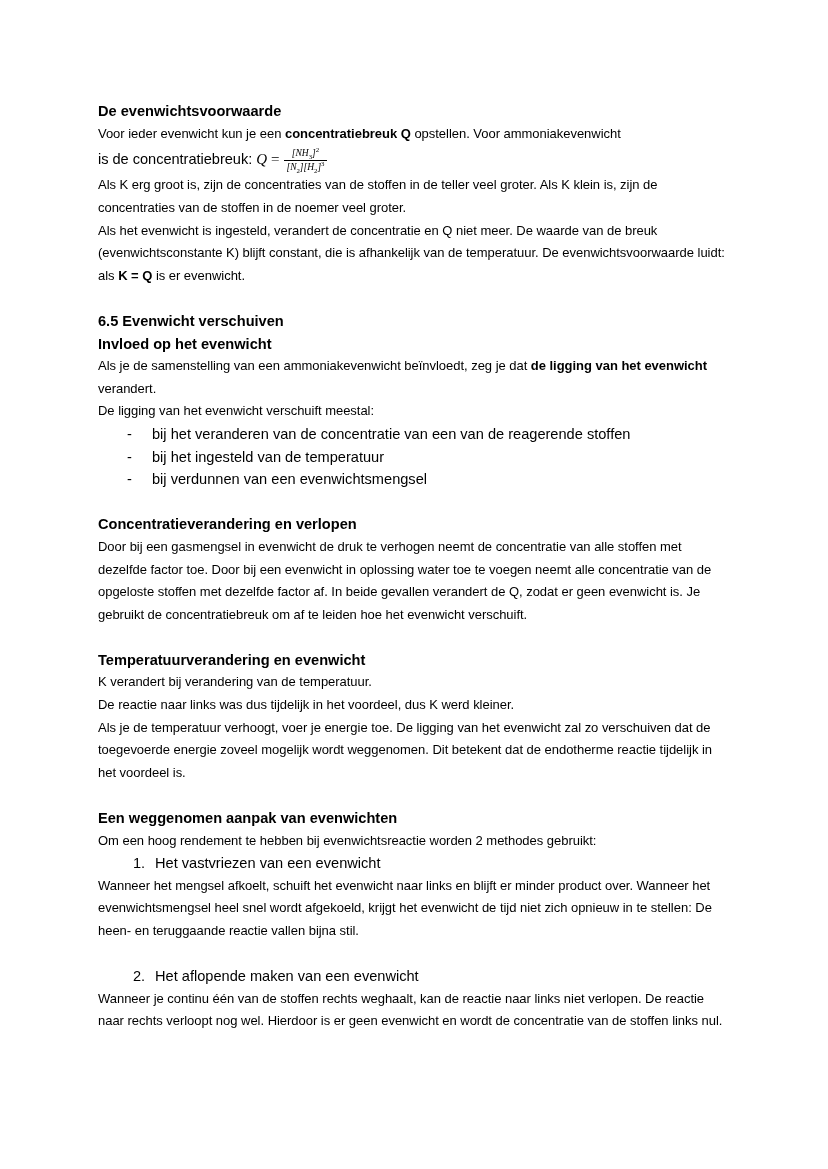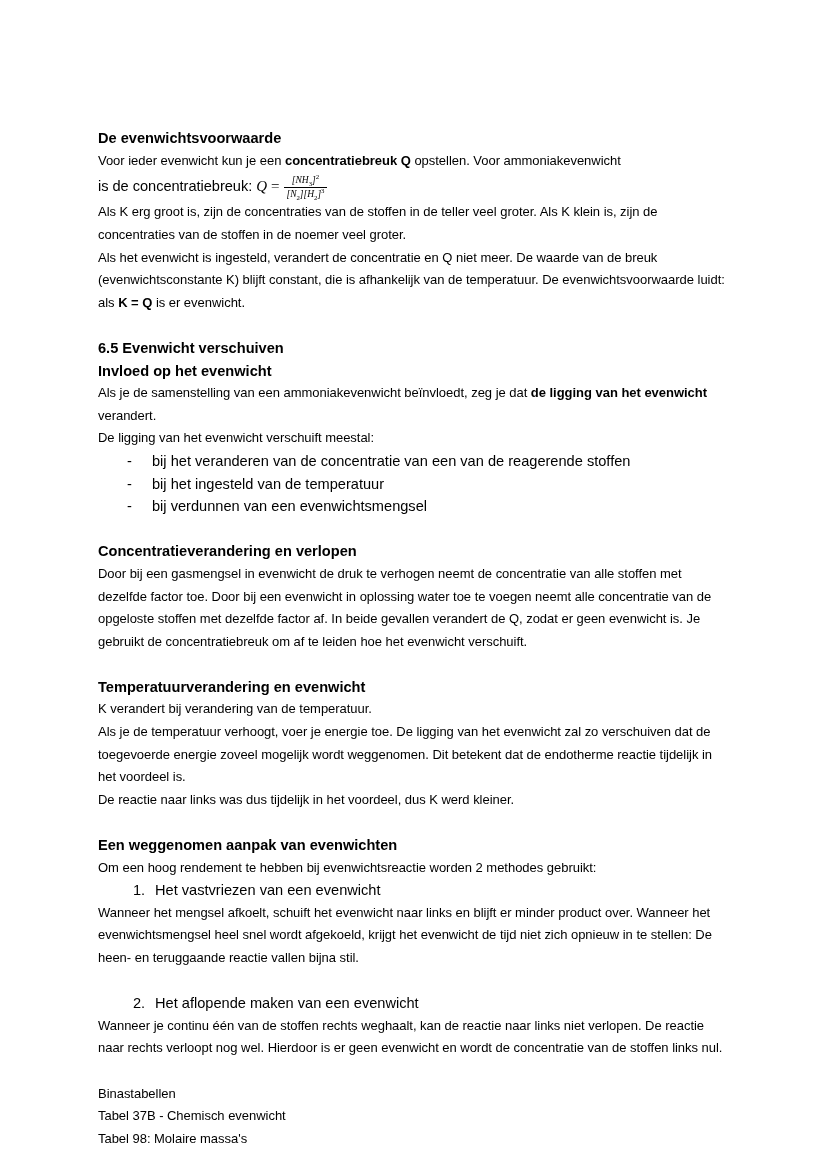--- a/index.html
+++ b/index.html
@@ -19,21 +19,20 @@
     margin: 0 auto;
     background: #ffffff;
     overflow: hidden;
     box-sizing: border-box;
   }
   .content {
     position: absolute;
     left: 98px;
     top: 100px;
     width: 634px;
-    margin-top: 27px;
   }
   .p {
     font-size: 13px;
     line-height: 22.6px;
     margin: 0;
     text-align: left;
     letter-spacing: -0.03px;
   }
   .heading {
     font-weight: bold;
@@ -180,22 +179,22 @@
     <div>
       <p class="heading">Concentratieverandering en verlopen</p>
       <p class="p">Door bij een gasmengsel in evenwicht de druk te verhogen neemt de concentratie van alle stoffen met dezelfde factor toe. Door bij een evenwicht in oplossing water toe te voegen neemt alle concentratie van de opgeloste stoffen met dezelfde factor af. In beide gevallen verandert de Q, zodat er geen evenwicht is. Je gebruikt de concentratiebreuk om af te leiden hoe het evenwicht verschuift.</p>
     </div>
 
     <div class="gap"></div>
 
     <div>
       <p class="heading">Temperatuurverandering en evenwicht</p>
       <p class="p">K verandert bij verandering van de temperatuur.</p>
+      <p class="p">De reactie naar links was dus tijdelijk in het voordeel, dus K werd kleiner.</p>
       <p class="p">Als je de temperatuur verhoogt, voer je energie toe. De ligging van het evenwicht zal zo verschuiven dat de toegevoerde energie zoveel mogelijk wordt weggenomen. Dit betekent dat de endotherme reactie tijdelijk in het voordeel is.</p>
-      <p class="p">De reactie naar links was dus tijdelijk in het voordeel, dus K werd kleiner.</p>
     </div>
 
     <div class="gap"></div>
 
     <div>
       <p class="heading">Een weggenomen aanpak van evenwichten</p>
       <p class="p">Om een hoog rendement te hebben bij evenwichtsreactie worden 2 methodes gebruikt:</p>
 
       <div class="num-item"><span class="marker">1.</span><span>Het vastvriezen van een evenwicht</span></div>
 
@@ -203,20 +202,15 @@
 
       <div class="gap"></div>
 
       <div class="num-item"><span class="marker">2.</span><span>Het aflopende maken van een evenwicht</span></div>
 
       <p class="p">Wanneer je continu één van de stoffen rechts weghaalt, kan de reactie naar links niet verlopen. De reactie naar rechts verloopt nog wel. Hierdoor is er geen evenwicht en wordt de concentratie van de stoffen links nul.</p>
     </div>
 
     <div class="gap"></div>
 
-    <div>
-      <p class="p">Binastabellen</p>
-      <p class="p">Tabel 37B - Chemisch evenwicht</p>
-      <p class="p">Tabel 98: Molaire massa's</p>
-    </div>
 
   </div>
 </div>
 
 </body></html>

